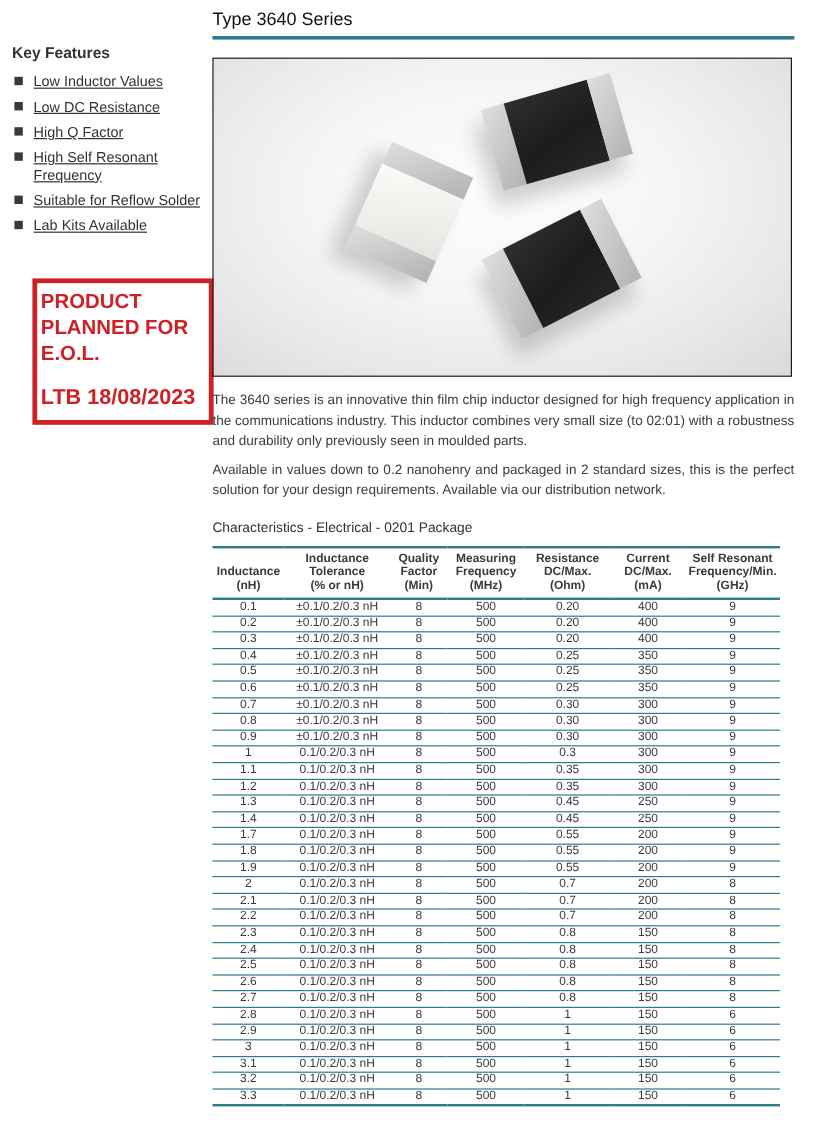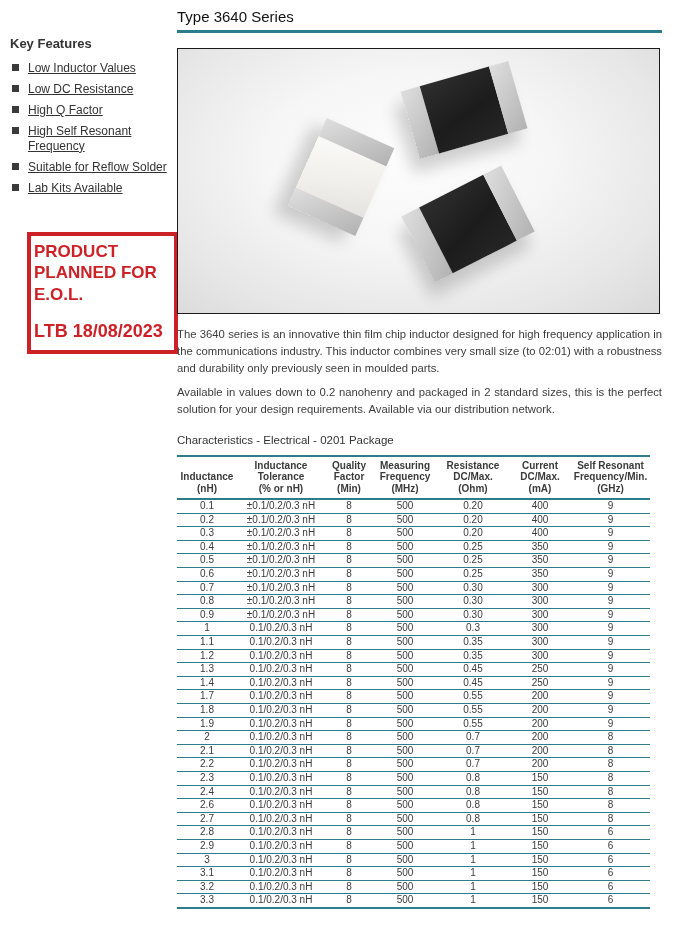--- a/index.html
+++ b/index.html
@@ -356,20 +356,29 @@
           <tr>
             <td>2.4</td>
             <td>0.1/0.2/0.3 nH</td>
             <td>8</td>
             <td>500</td>
             <td>0.8</td>
             <td>150</td>
             <td>8</td>
           </tr>
           <tr>
+            <td>2.5</td>
+            <td>0.1/0.2/0.3 nH</td>
+            <td>8</td>
+            <td>500</td>
+            <td>0.8</td>
+            <td>150</td>
+            <td>8</td>
+          </tr>
+          <tr>
             <td>2.6</td>
             <td>0.1/0.2/0.3 nH</td>
             <td>8</td>
             <td>500</td>
             <td>0.8</td>
             <td>150</td>
             <td>8</td>
           </tr>
           <tr>
             <td>2.7</td>

